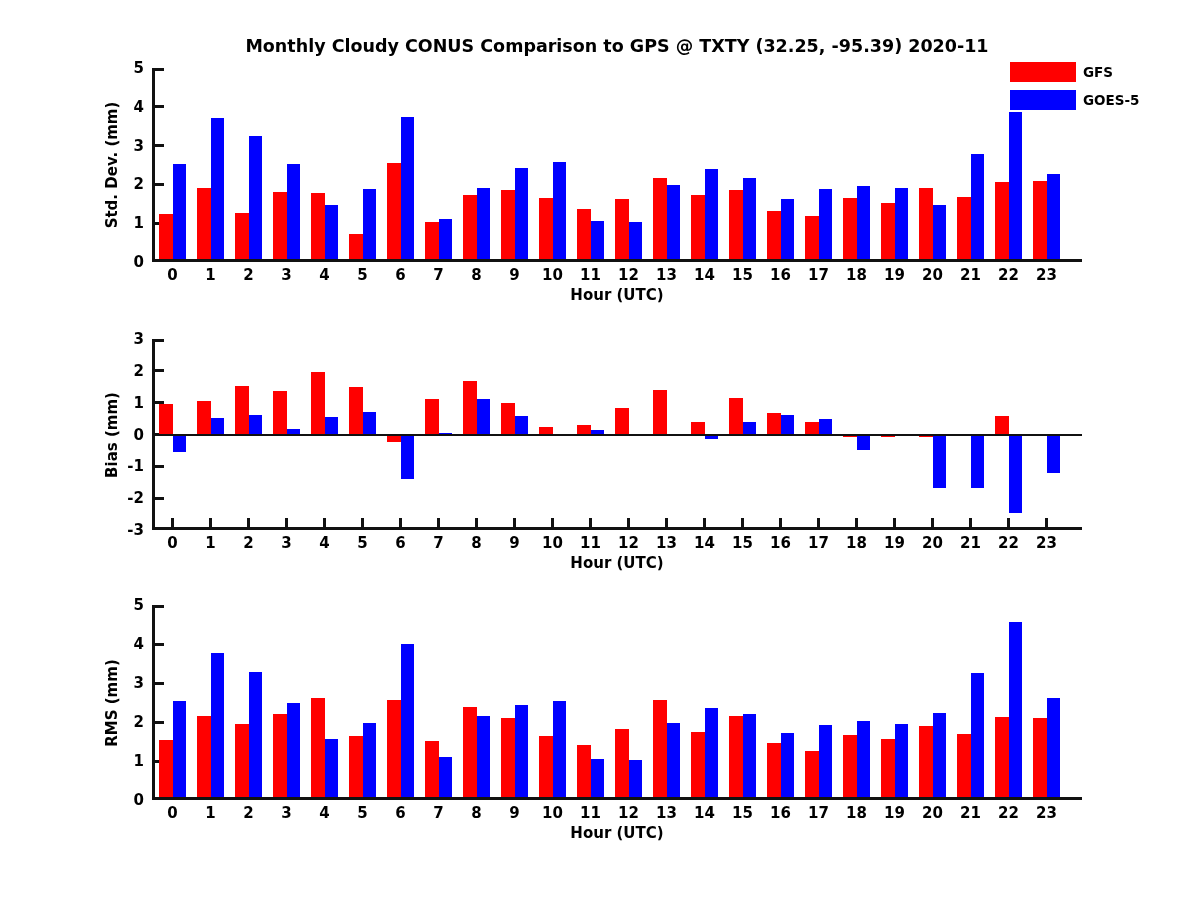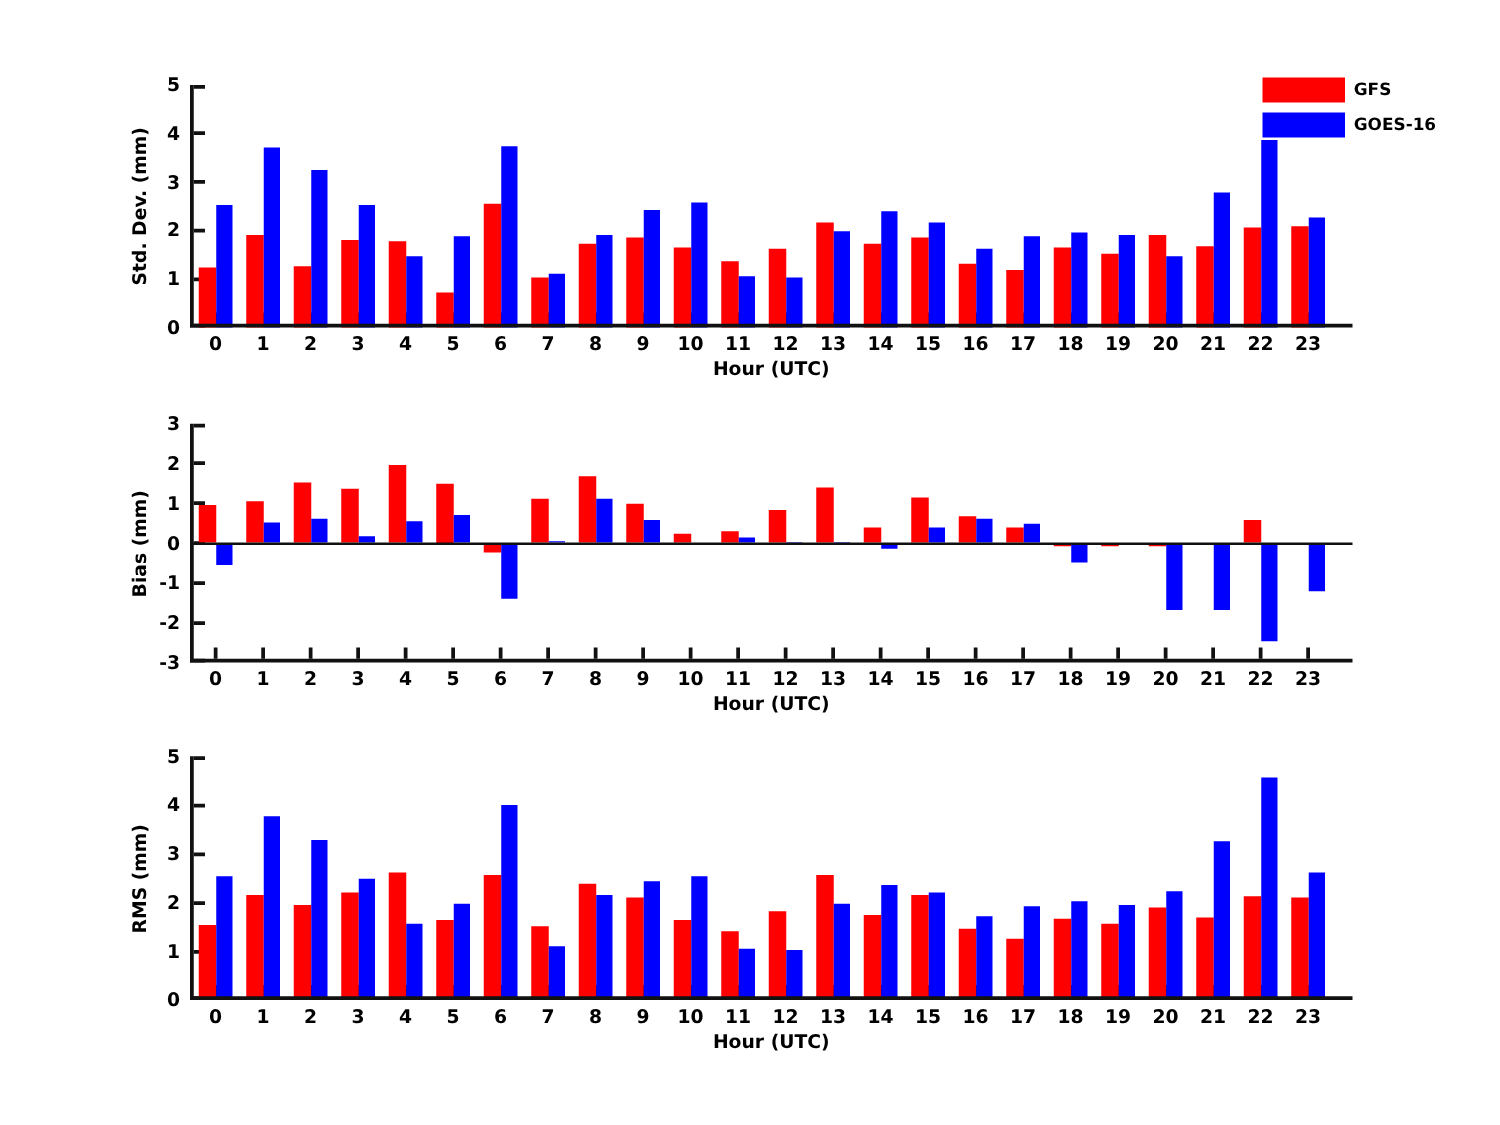--- a/index.html
+++ b/index.html
@@ -34,20 +34,21 @@
   }
   .bar { position:absolute; z-index:2; }
   .legend { position:absolute; z-index:4; }
   .legend-swatch { position:absolute; width:66px; height:20px; }
   .legend-label { position:absolute; font-size:13.5px; line-height:20px; white-space:nowrap; }
 </style>
 </head>
 <body>
 
 <div class="fig">
+  <div class="title">Monthly Cloudy CONUS Comparison to GPS @ TXTY (32.25, -95.39) 2020-11</div>
 
   <div class="panel" style="top: 68px; height: 194px;">
       <div class="spine-left"></div>
       <div class="spine-bottom"></div>
       <div class="ytick" style="top: 191px;"></div>
       <div class="ytick-label" style="top: 186px;">0</div>
       <div class="ytick" style="top: 153.7px;"></div>
       <div class="ytick-label" style="top: 147.2px;">1</div>
       <div class="ytick" style="top: 114.9px;"></div>
       <div class="ytick-label" style="top: 108.4px;">2</div>
@@ -385,15 +386,15 @@
       <div class="bar" style="background: rgb(0, 0, 255); width: 13.5px; left: 780.5px; top: 107.64px; height: 87.36px;"></div>
       <div class="bar" style="background: rgb(0, 0, 255); width: 13.5px; left: 818.5px; top: 68.25px; height: 126.75px;"></div>
       <div class="bar" style="background: rgb(0, 0, 255); width: 13.5px; left: 856.5px; top: 16.77px; height: 178.23px;"></div>
       <div class="bar" style="background: rgb(0, 0, 255); width: 13.5px; left: 894.5px; top: 92.82px; height: 102.18px;"></div>
     </div>
 
   <div class="legend">
     <div class="legend-swatch" style="left: 1010px; top: 62px; background: rgb(255, 0, 0);"></div>
     <div class="legend-label" style="left:1083px; top:62px;">GFS</div>
     <div class="legend-swatch" style="left: 1010px; top: 90px; background: rgb(0, 0, 255);"></div>
-    <div class="legend-label" style="left:1083px; top:90px;">GOES-16</div>
+    <div class="legend-label" style="left:1083px; top:90px;">GOES-5</div>
   </div>
 </div>
 
 </body></html>

